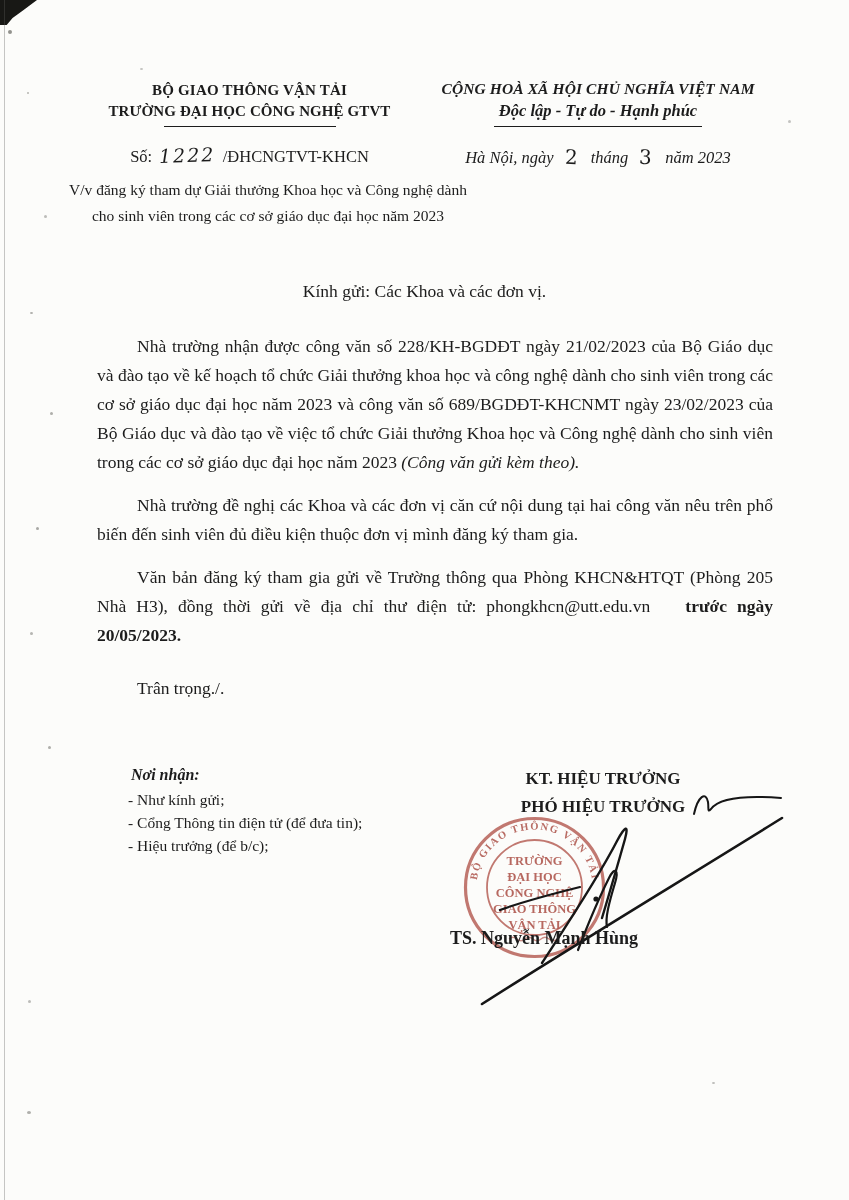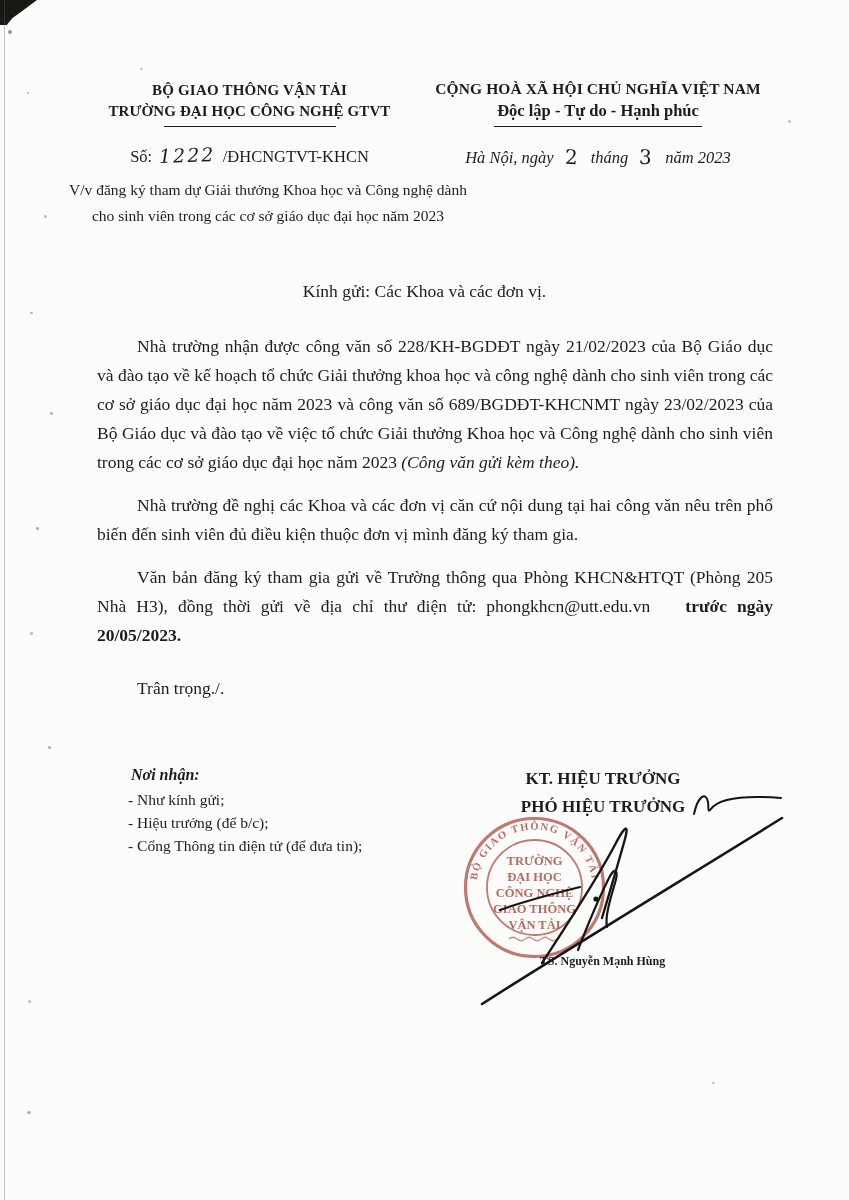--- a/index.html
+++ b/index.html
@@ -21,21 +21,21 @@
   .corner-blob{
     position:absolute;left:0;top:0;width:37px;height:25px;background:#181815;
     clip-path:polygon(0 0,100% 0,62% 42%,34% 72%,18% 100%,0 100%);
   }
   .speck{position:absolute;background:#6f6f6a;border-radius:50%;}
   
   .hdr-left{position:absolute;left:82px;top:80px;width:335px;text-align:center;line-height:21px;}
   .hdr-left .l1{font-weight:bold;font-size:15px;letter-spacing:.2px;}
   .hdr-left .l2{font-weight:bold;font-size:15px;letter-spacing:.1px;}
   .hdr-left .rule{width:172px;height:0;border-bottom:1.6px solid #1c1c1c;margin:4px auto 0;}
-  .hdr-right{position:absolute;left:418px;top:78px;width:360px;text-align:center;line-height:22px;}
+  .hdr-right{position:absolute;left:418px;top:78px;width:360px;text-align:center;line-height:22px;font-style:italic;}
   .hdr-right .l1{font-weight:bold;font-size:15.5px;letter-spacing:.1px;}
   .hdr-right .l2{font-weight:bold;font-size:16.5px;}
   .hdr-right .rule{width:208px;height:0;border-bottom:1.6px solid #1c1c1c;margin:4px auto 0;}
   
   .ref-line{position:absolute;left:82px;top:144px;width:335px;text-align:center;font-size:16.5px;}
   .hand{font-family:"DejaVu Serif",serif;font-style:italic;font-size:19px;letter-spacing:2px;display:inline-block;transform:rotate(-2deg);margin:0 3px;}
   .date-line{position:absolute;left:428px;top:144px;width:340px;text-align:center;font-style:italic;font-size:16.5px;}
   .date-line .hand{font-style:normal;font-size:20px;margin:0 7px;transform:rotate(2deg) translateY(1px);}
   
   .subject{position:absolute;left:68px;top:177px;width:400px;text-align:center;font-size:15.5px;line-height:25.5px;}
@@ -47,21 +47,21 @@
   .body-block p.closing{margin-top:24px;text-indent:40px;}
   .it{font-style:italic;}
   .bd{font-weight:bold;margin-left:25px;}
   
   .recipients{position:absolute;left:131px;top:766px;width:300px;}
   .recipients .title{font-weight:bold;font-style:italic;font-size:16px;margin-bottom:4px;}
   .recipients .item{font-size:15.5px;line-height:23px;margin-left:-3px;}
   .sig-block{position:absolute;left:428px;top:765px;width:350px;text-align:center;}
   .sig-block .s1{font-weight:bold;font-size:17px;line-height:28px;text-align:center;}
   .sig-block .s2{font-weight:bold;font-size:17px;line-height:28px;}
-  .sig-name{position:absolute;left:450px;top:954px;width:305px;text-align:center;font-weight:bold;font-size:12px;}
+  .sig-name{position:absolute;left:450px;top:928px;width:305px;font-weight:bold;font-size:18px;}
   .stamp-svg{position:absolute;left:461px;top:814px;opacity:.92;}
   .sign-svg{position:absolute;left:430px;top:778px;}
   .flourish-svg{position:absolute;left:688px;top:786px;}
 </style>
 </head>
 <body>
 
 <div class="page">
 
   <div class="corner-blob"></div>
@@ -112,22 +112,22 @@
   <div class="body-block">
     <p><span>Nhà trường nhận được công văn số 228/KH-BGDĐT ngày 21/02/2023 của Bộ Giáo dục và đào tạo về kế hoạch tổ chức Giải thưởng khoa học và công nghệ dành cho sinh viên trong các cơ sở giáo dục đại học năm 2023 và công văn số 689/BGDĐT-KHCNMT ngày 23/02/2023 của Bộ Giáo dục và đào tạo về việc tổ chức Giải thưởng Khoa học và Công nghệ dành cho sinh viên trong các cơ sở giáo dục đại học năm 2023 </span><span class="it">(Công văn gửi kèm theo).</span></p>
     <p>Nhà trường đề nghị các Khoa và các đơn vị căn cứ nội dung tại hai công văn nêu trên phổ biến đến sinh viên đủ điều kiện thuộc đơn vị mình đăng ký tham gia.</p>
     <p><span>Văn bản đăng ký tham gia gửi về Trường thông qua Phòng KHCN&amp;HTQT (Phòng 205 Nhà H3), đồng thời gửi về địa chỉ thư điện tử: phongkhcn@utt.edu.vn </span><span class="bd">trước ngày 20/05/2023.</span></p>
     <p class="closing">Trân trọng./.</p>
   </div>
 
   <div class="recipients">
     <div class="title">Nơi nhận:</div>
     <div class="item">- Như kính gửi;</div>
+    <div class="item">- Cổng Thông tin điện tử (để đưa tin);</div>
     <div class="item">- Hiệu trưởng (để b/c);</div>
-    <div class="item">- Cổng Thông tin điện tử (để đưa tin);</div>
   </div>
 
   <div class="sig-block">
     <div class="s1">KT. HIỆU TRƯỞNG</div>
     <div class="s2">PHÓ HIỆU TRƯỞNG</div>
   </div>
 
   <svg class="stamp-svg" width="147" height="147" viewBox="0 0 147 147">
     <g fill="none" stroke="#b0544a">
       <circle cx="73.5" cy="73.5" r="69" stroke-width="3.2" opacity=".85"></circle>

